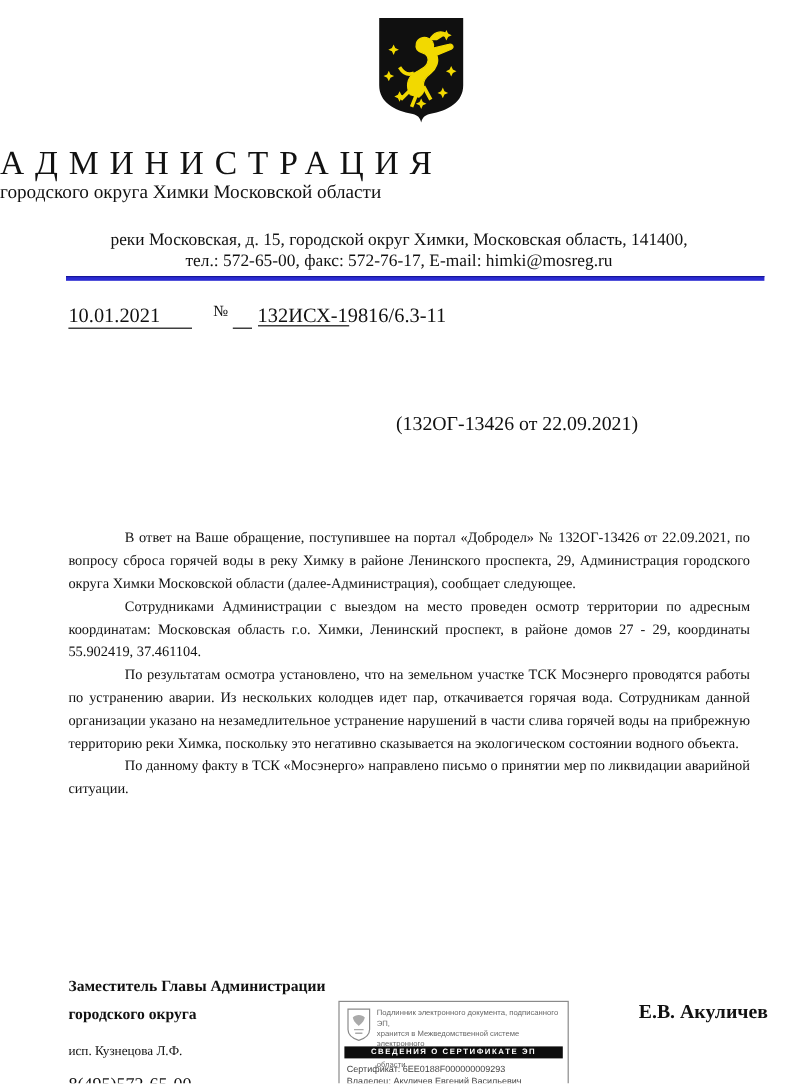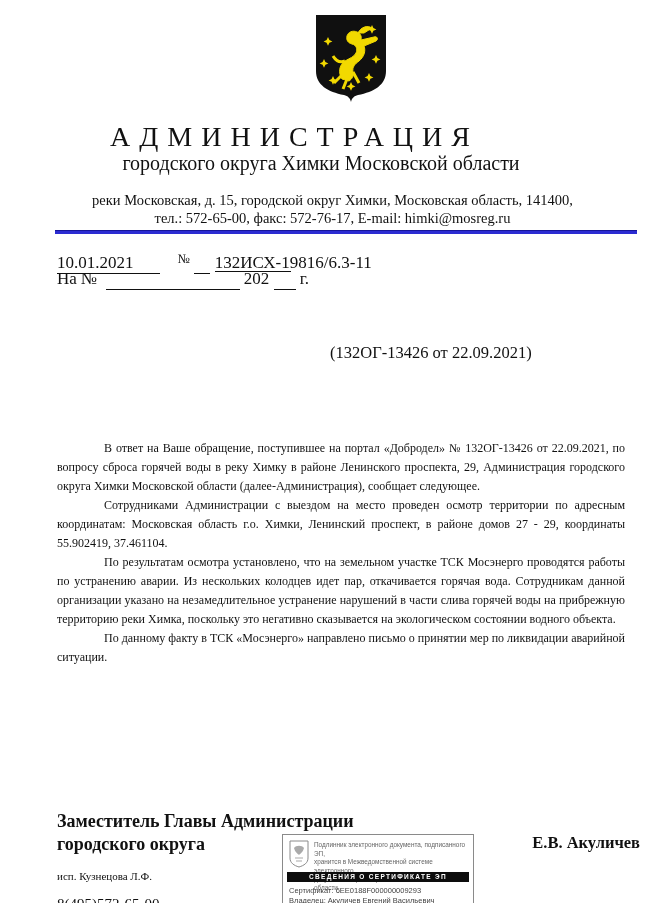--- a/index.html
+++ b/index.html
@@ -11,26 +11,26 @@
     margin: 0 auto;
     background: #ffffff;
     overflow: hidden;
     font-family: "Liberation Serif", serif;
     color: #111111;
   }
   
   .coat { position: absolute; left: 312px; top: 13px; width: 78px; height: 90px; }
   .org1 {
     position: absolute; left: 0; top: 121px; width: 589px;
-    text-align: center; font-size: 28px; letter-spacing: 9px;
+    text-align: left; font-size: 28px; letter-spacing: 9px;
     font-weight: 400; white-space: nowrap;
   }
   .org2 {
     position: absolute; left: 0; top: 152px; width: 642px;
-    text-align: center; font-size: 20px; white-space: nowrap;
+    text-align: left; font-size: 16px; white-space: nowrap;
   }
   .addr { position: absolute; left: 0; width: 665px; text-align: center; font-size: 14.5px; }
   .addr1 { top: 192px; }
   .addr2 { top: 210px; }
   .rule {
     position: absolute; left: 55px; top: 230px; width: 582px; height: 4px;
     border-top: 1px solid #15159a;
   }
   
   .ref-line1 { position: absolute; left: 57px; top: 251px; font-size: 17px; white-space: nowrap; }
@@ -45,21 +45,21 @@
   .incoming-ref { position: absolute; left: 330px; top: 343px; font-size: 16.5px; white-space: nowrap; }
   
   .body-text {
     position: absolute; left: 57px; top: 439px; width: 568px;
     font-size: 12px; line-height: 19px; text-align: justify;
   }
   .body-text p { text-indent: 47px; }
   
   .sign-pos {
     position: absolute; left: 57px; top: 810px; width: 360px;
-    font-size: 18px; font-weight: bold; line-height: 23px;
+    font-size: 13px; font-weight: bold; line-height: 23px;
   }
   .sign-name {
     position: absolute; right: 25px; top: 833px;
     font-size: 16.5px; font-weight: bold; white-space: nowrap; margin-left: 28px;
   }
   .executor { position: absolute; left: 57px; top: 870px; font-size: 11px; }
   .executor-phone { position: absolute; left: 57px; top: 896px; font-size: 15px; }
   
   .stamp {
     position: absolute; left: 282px; top: 834px; width: 192px; height: 82px;
@@ -113,27 +113,20 @@
 
   <div class="ref-line1">
     <span class="ref-date">10.01.2021</span>
     <span class="numero">№</span>
     <span class="blank-short">&nbsp;</span>
     <span class="out-num">
       <span class="part-under"></span>
       <span>132ИСХ-19816/6.3-11</span>
     </span>
   </div>
-  <div class="ref-line2">
-    <span>На №</span>
-    <span class="blank-long">&nbsp;</span>
-    <span>202</span>
-    <span class="blank-yy">&nbsp;</span>
-    <span>г.</span>
-  </div>
 
   <div class="incoming-ref">(132ОГ-13426 от 22.09.2021)</div>
 
   <div class="body-text">
     <p>В ответ на Ваше обращение, поступившее на портал «Добродел» № 132ОГ-13426 от 22.09.2021, по вопросу сброса горячей воды в реку Химку в районе Ленинского проспекта,  29, Администрация городского округа Химки Московской области (далее-Администрация), сообщает следующее.</p>
     <p>Сотрудниками Администрации с выездом на место проведен осмотр территории по адресным координатам: Московская область г.о. Химки, Ленинский проспект, в районе домов 27 - 29, координаты 55.902419, 37.461104.</p>
     <p>По результатам осмотра установлено, что на земельном участке ТСК Мосэнерго проводятся работы по устранению аварии. Из нескольких колодцев идет пар, откачивается горячая вода. Сотрудникам данной организации указано на незамедлительное устранение нарушений в части слива горячей воды на прибрежную территорию реки Химка, поскольку это негативно сказывается на экологическом состоянии водного объекта.</p>
     <p>По данному факту в ТСК «Мосэнерго» направлено письмо о принятии мер по ликвидации аварийной ситуации.</p>
   </div>
 

